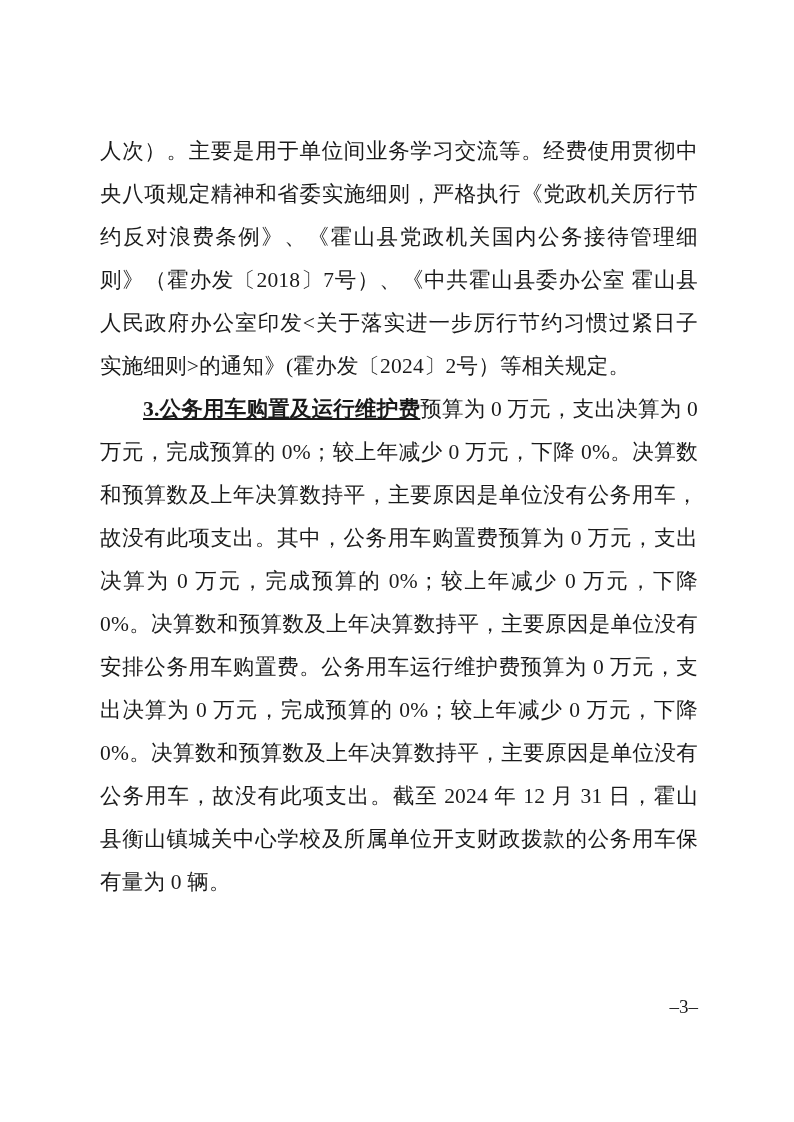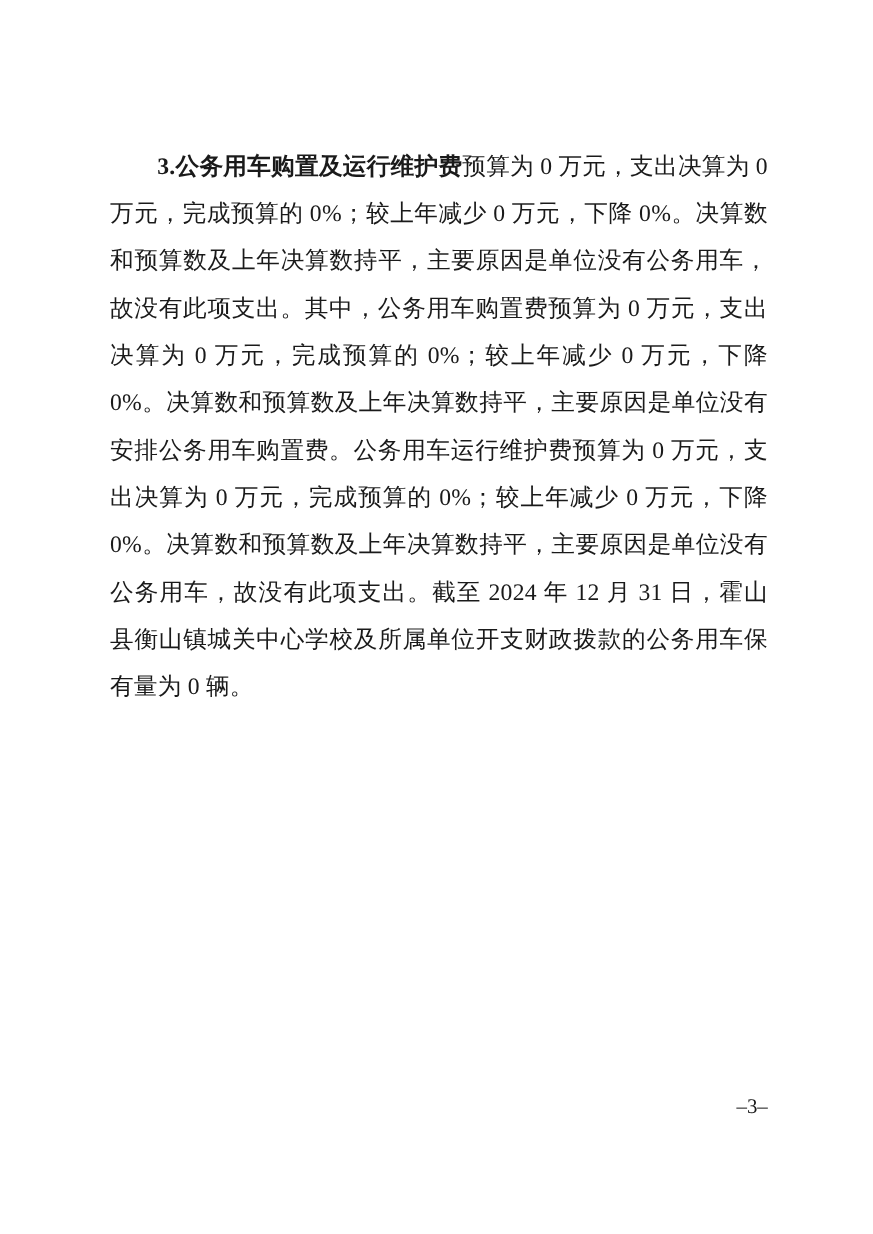--- a/index.html
+++ b/index.html
@@ -35,35 +35,37 @@
     margin: 0 0 0 0;
   }
   .para + .para {
     margin-top: 0;
   }
   .indent {
     text-indent: 43px;
   }
   .bold-run {
     font-weight: bold;
+    text-decoration: underline;
   }
   .page-number {
     position: absolute;
     right: 96px;
     bottom: 104px;
     font-size: 19px;
     color: #1a1a1a;
     font-family: "Liberation Serif", "DejaVu Serif", serif;
   }
 </style>
 </head>
 <body>
 
 <div class="page">
   <div class="doc-body">
 
+    <p class="para">人次）。主要是用于单位间业务学习交流等。经费使用贯彻中央八项规定精神和省委实施细则，严格执行《党政机关厉行节约反对浪费条例》、《霍山县党政机关国内公务接待管理细则》（霍办发〔2018〕7号）、《中共霍山县委办公室 霍山县人民政府办公室印发&lt;关于落实进一步厉行节约习惯过紧日子实施细则&gt;的通知》(霍办发〔2024〕2号）等相关规定。</p>
 
     <p class="para indent"><span class="bold-run">3.公务用车购置及运行维护费</span><span>预算为 0 万元，支出决算为 0 万元，完成预算的 0%；较上年减少 0 万元，下降 0%。决算数和预算数及上年决算数持平，主要原因是单位没有公务用车，故没有此项支出。其中，公务用车购置费预算为 0 万元，支出决算为 0 万元，完成预算的 0%；较上年减少 0 万元，下降 0%。决算数和预算数及上年决算数持平，主要原因是单位没有安排公务用车购置费。公务用车运行维护费预算为 0 万元，支出决算为 0 万元，完成预算的 0%；较上年减少 0 万元，下降 0%。决算数和预算数及上年决算数持平，主要原因是单位没有公务用车，故没有此项支出。截至 2024 年 12 月 31 日，霍山县衡山镇城关中心学校及所属单位开支财政拨款的公务用车保有量为 0 辆。</span></p>
 
   </div>
 
   <div class="page-number">–3–</div>
 </div>
 
 </body></html>

